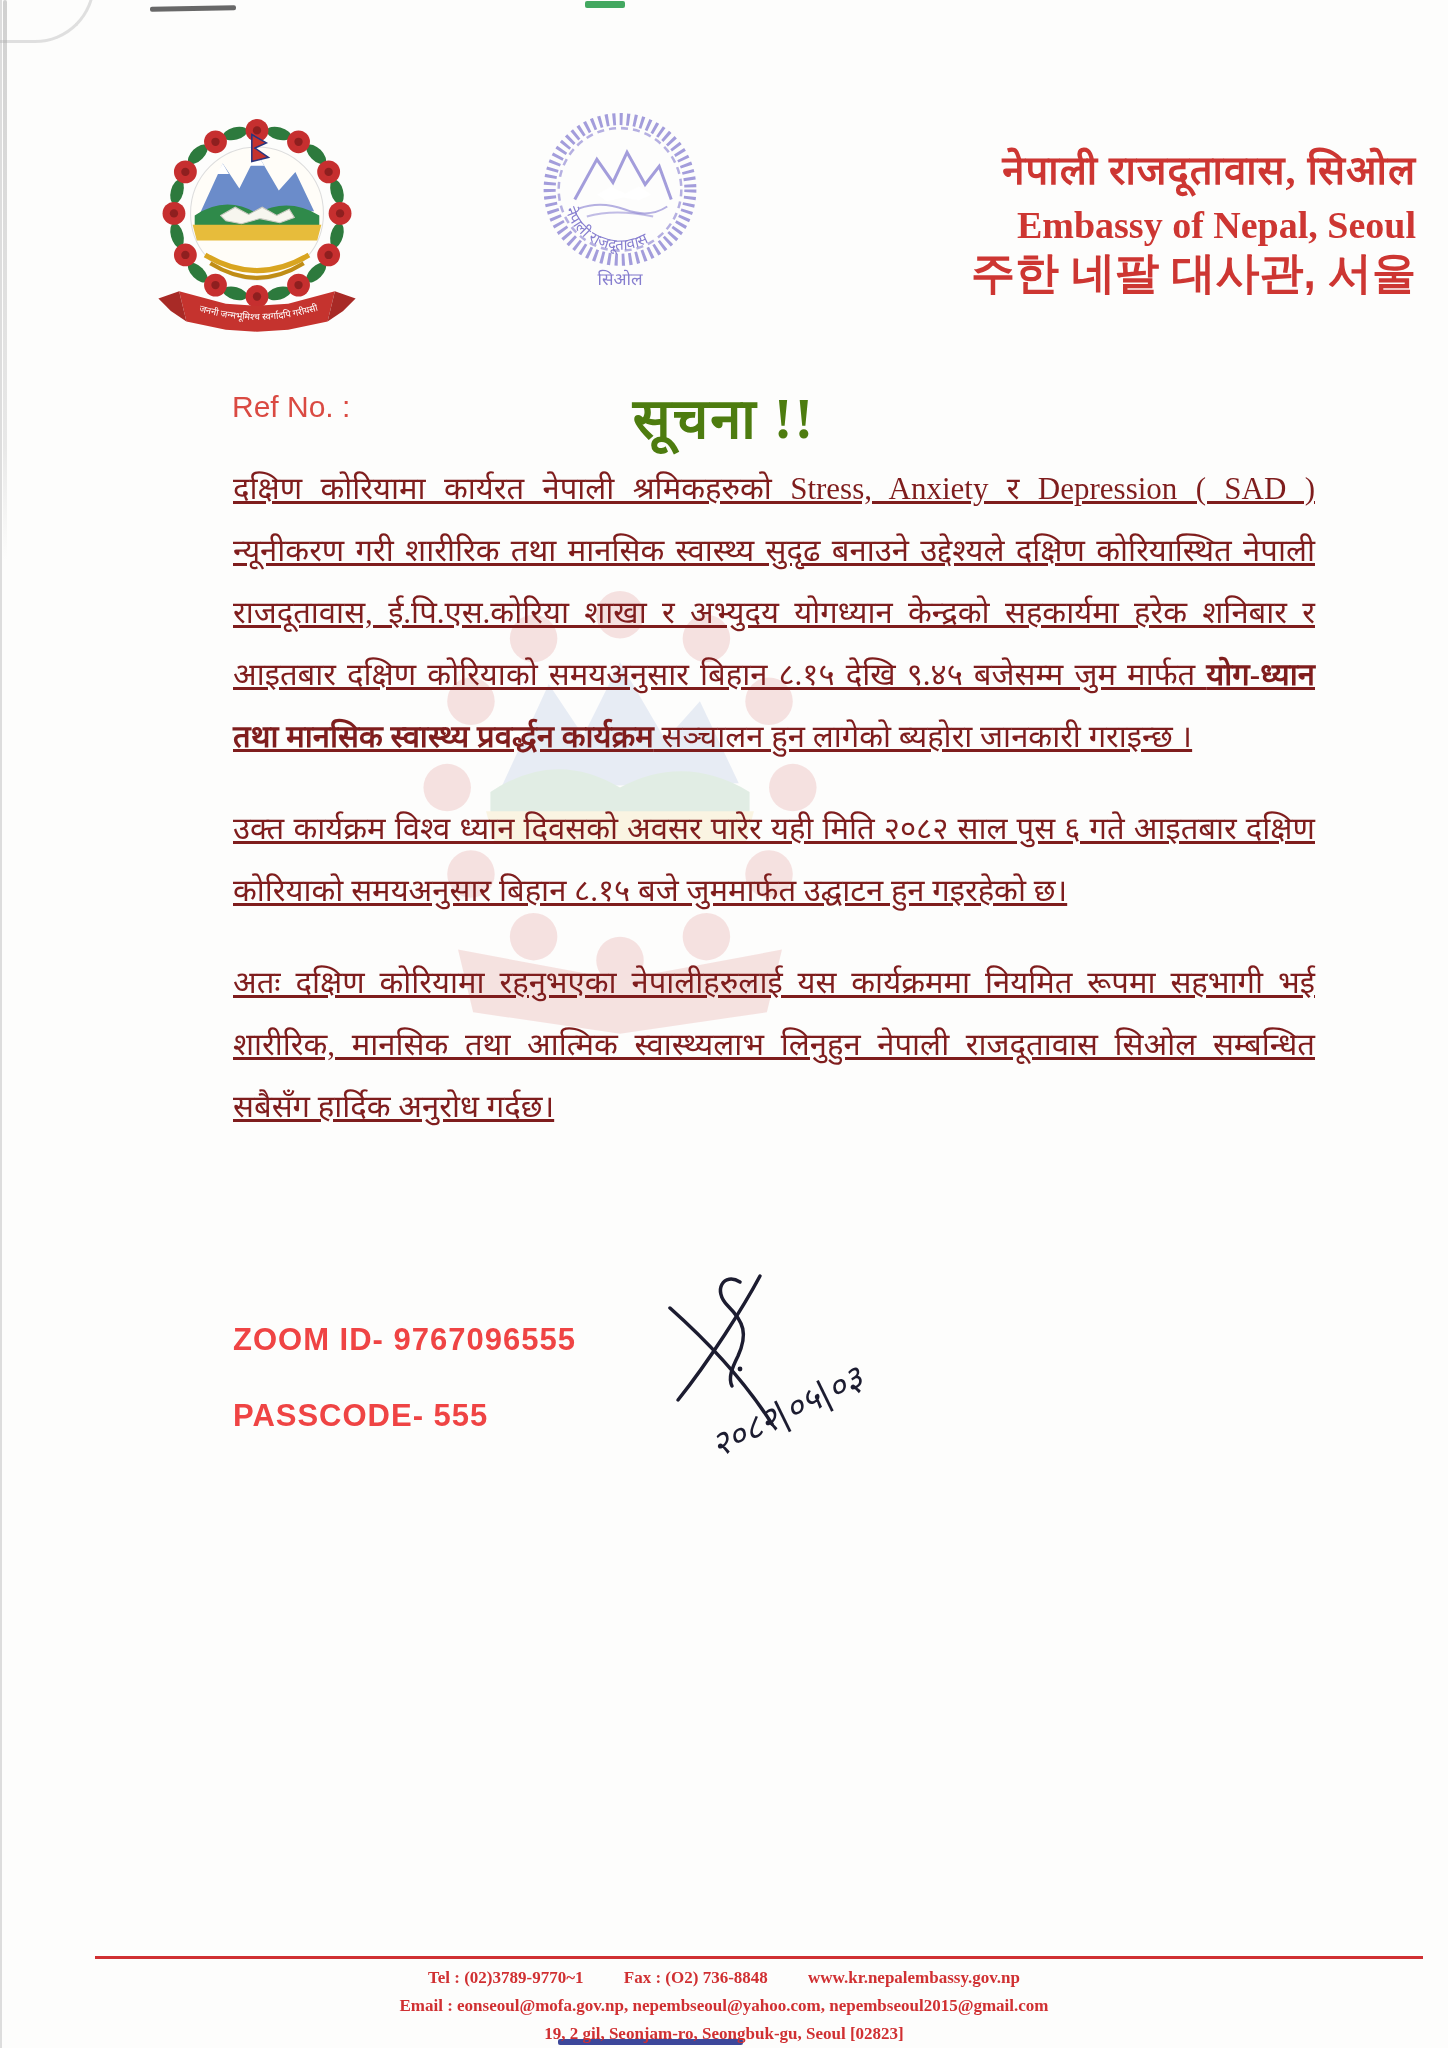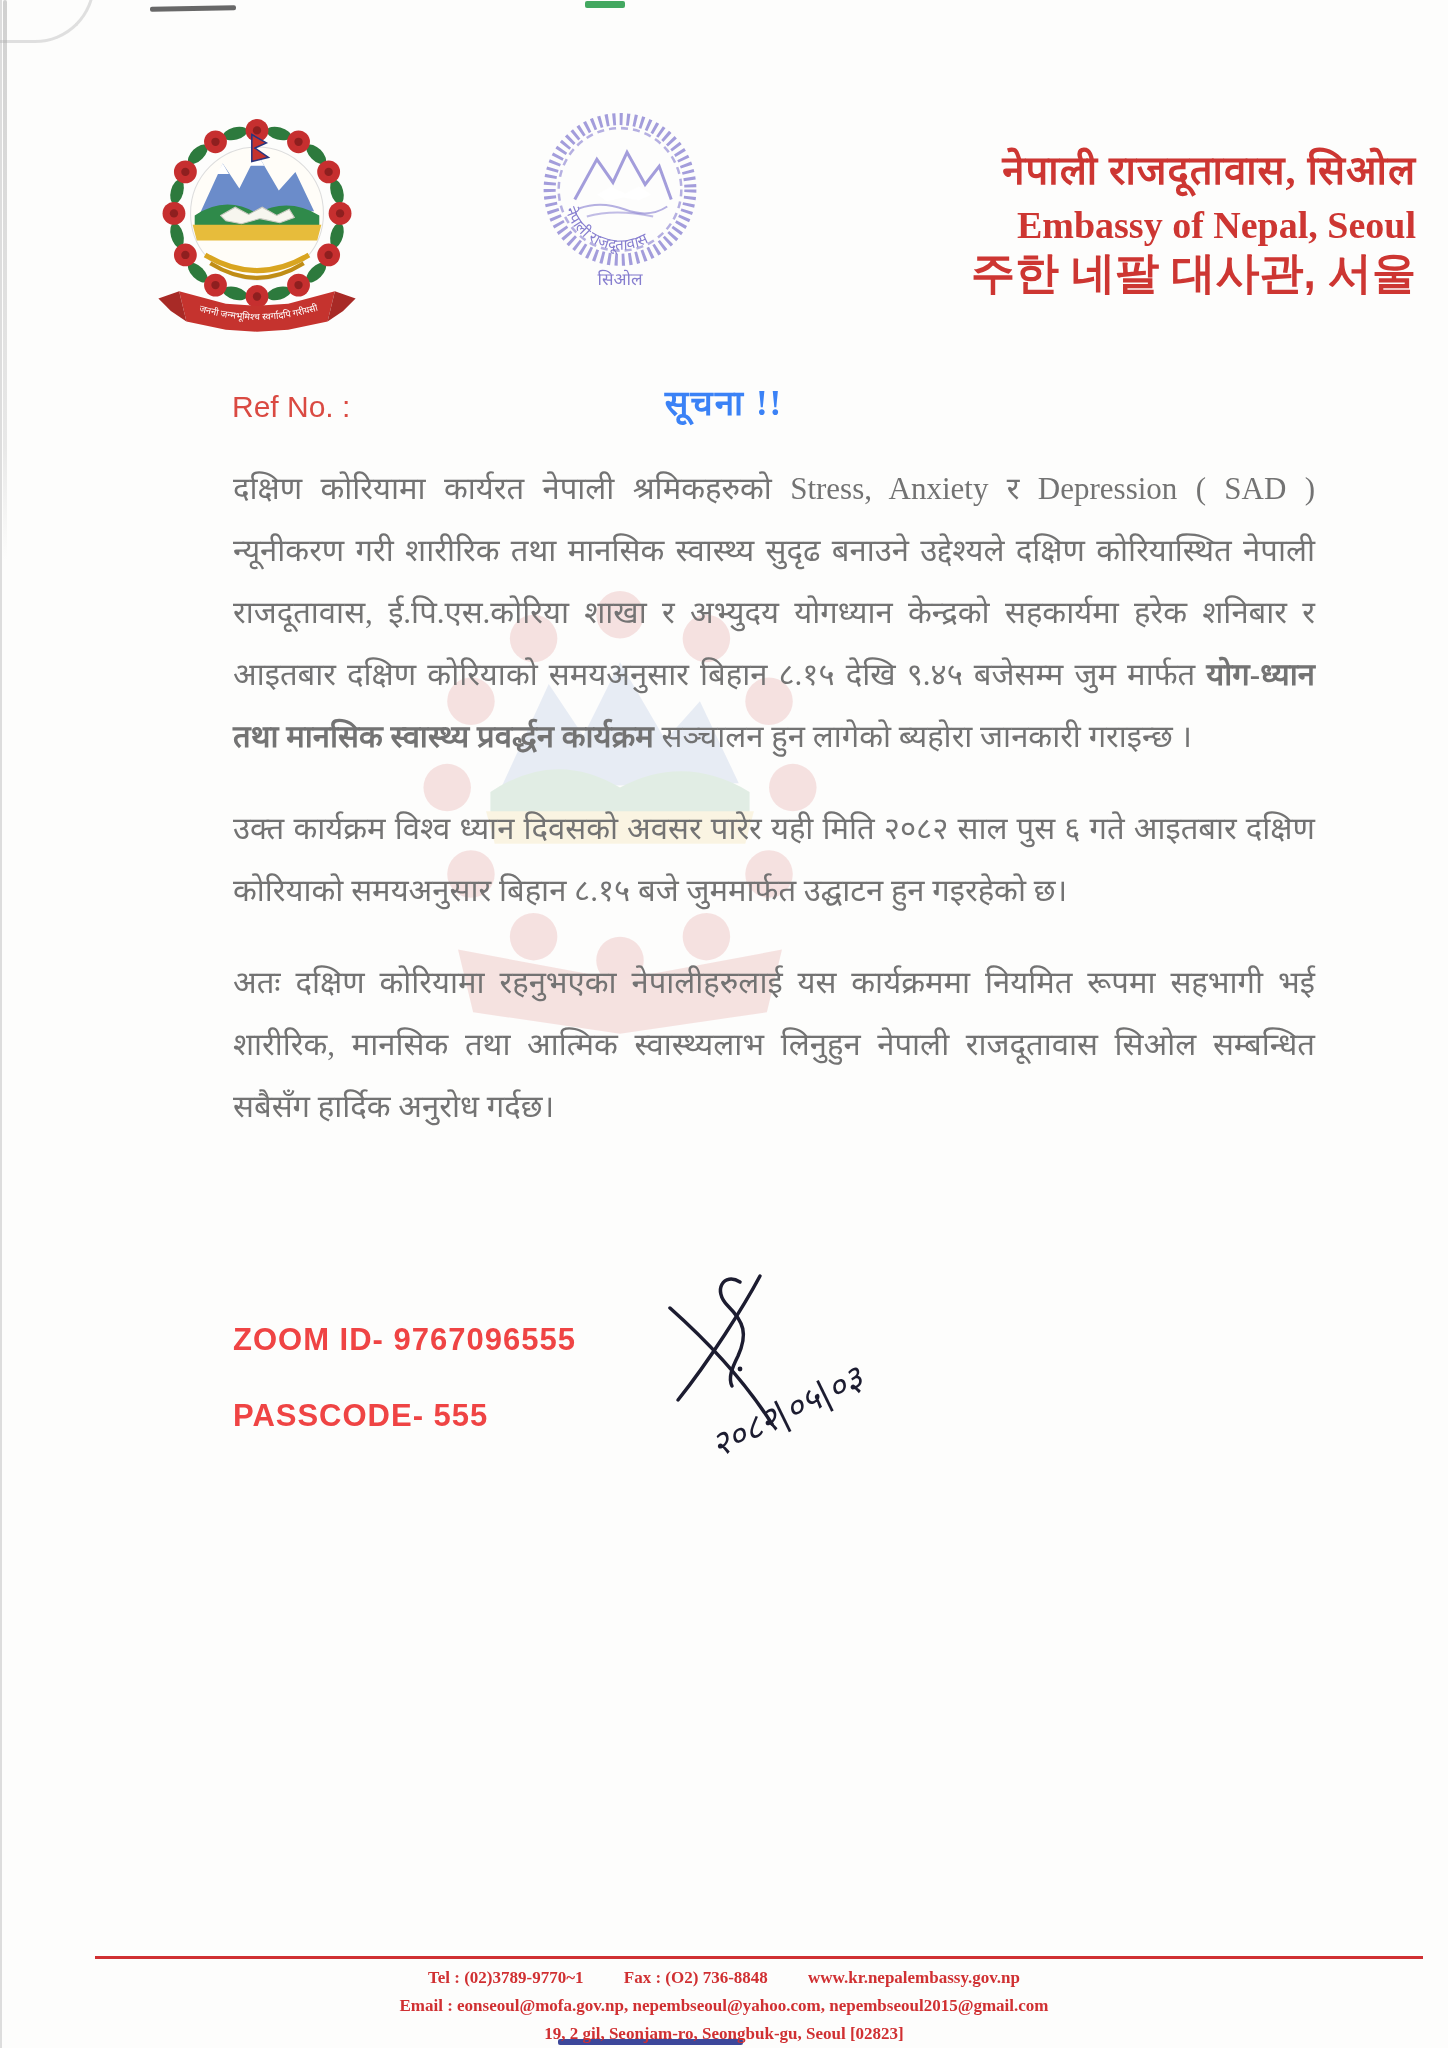--- a/index.html
+++ b/index.html
@@ -21,23 +21,23 @@
   .dash-blue-bottom{left:558px;top:2039px;width:185px;height:6px;background:#27338f;border-radius:2px;opacity:.9;}
   
   .emblem{position:absolute;left:148px;top:98px;width:218px;height:262px;}
   .stamp{position:absolute;left:532px;top:104px;width:176px;height:196px;filter:blur(.4px);opacity:.92;}
   .titles{position:absolute;right:32px;top:142px;text-align:right;color:#cd3632;}
   .t-np{font-size:40px;font-weight:bold;line-height:58px;letter-spacing:1px;}
   .t-en{font-size:38px;font-weight:bold;line-height:50px;font-family:"Liberation Serif",serif;}
   .t-kr{font-size:44px;font-weight:bold;line-height:46px;font-family:"Liberation Sans",sans-serif;}
   
   .ref-label{position:absolute;left:232px;top:390px;font-size:30px;color:#da4a42;font-family:"Liberation Sans",sans-serif;}
-  .notice{position:absolute;left:0;right:0;top:378px;text-align:center;font-size:35px;font-weight:bold;color:#3b82f6;letter-spacing:2px;}
-  
-  .content{position:absolute;left:233px;right:133px;top:458px;color:#737373;}
+  .notice{position:absolute;left:0;right:0;top:378px;text-align:center;font-size:56px;font-weight:bold;color:#4d7c0f;letter-spacing:2px;}
+  
+  .content{position:absolute;left:233px;right:133px;top:458px;color:#7f1d1d;text-decoration:underline;}
   .content p{font-size:31px;line-height:62px;text-align:justify;margin:0 0 30px 0;}
   .content .b{font-weight:bold;}
   
   .watermark{position:absolute;left:305px;top:550px;width:630px;height:540px;opacity:.13;pointer-events:none;}
   
   .meet{position:absolute;left:233px;top:1322px;font-family:"Liberation Sans",sans-serif;color:#ef4444;font-weight:bold;font-size:31px;letter-spacing:1px;}
   .meet div{margin-bottom:40px;}
   
   .signature{position:absolute;left:648px;top:1268px;width:310px;height:220px;}
   

